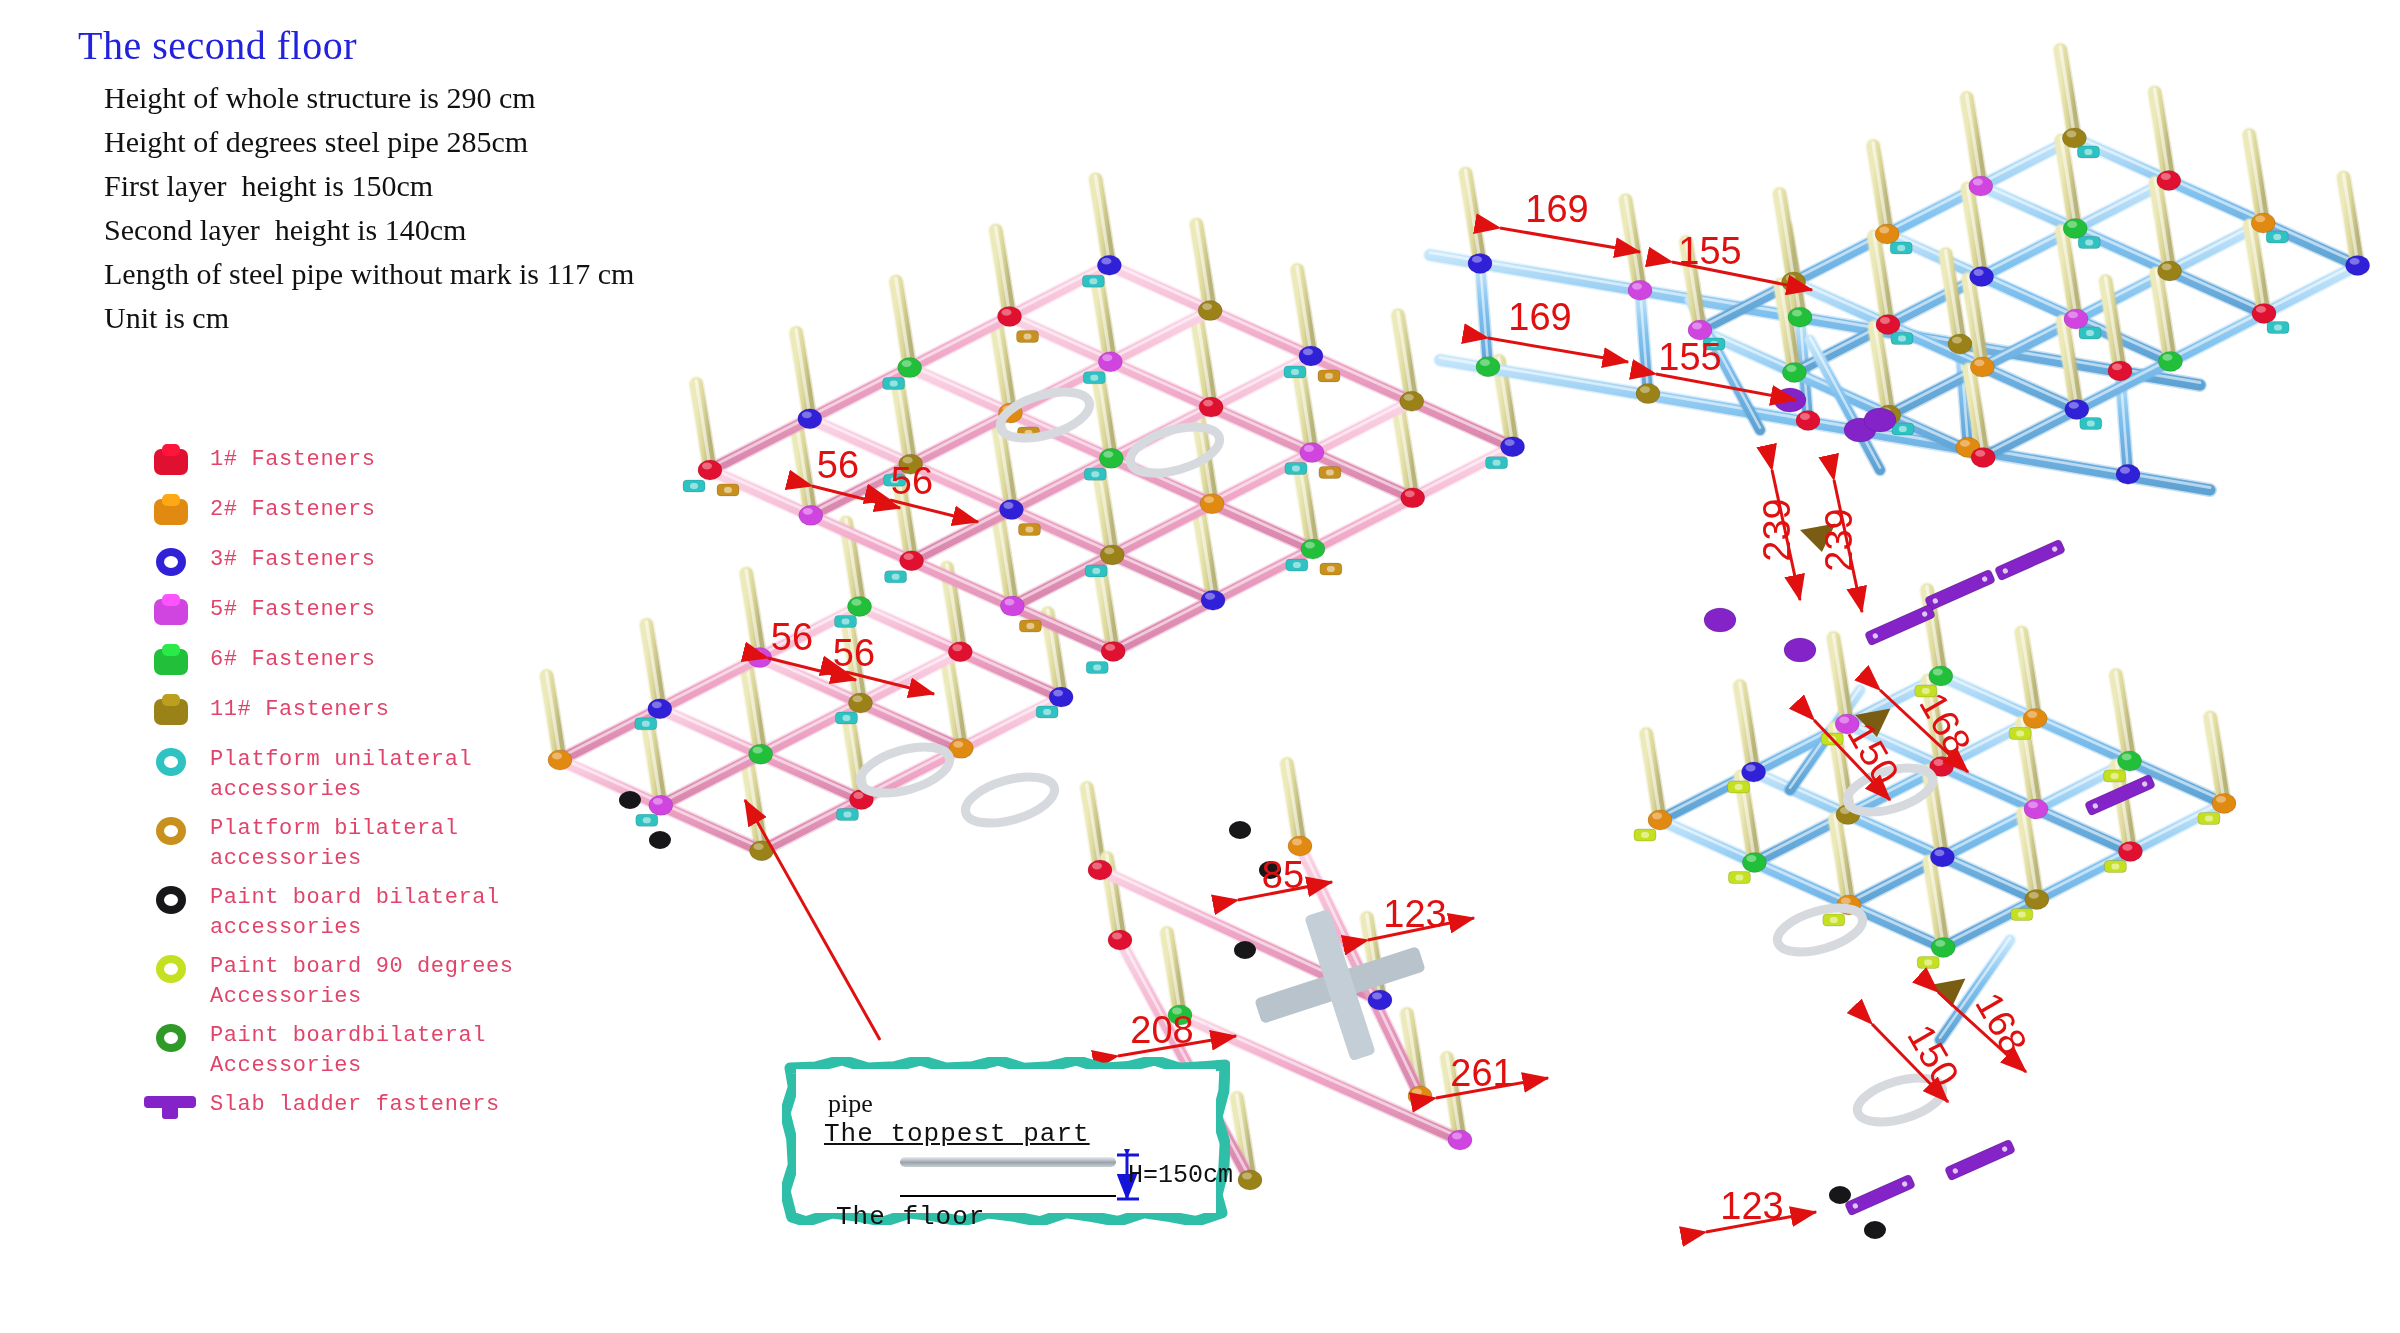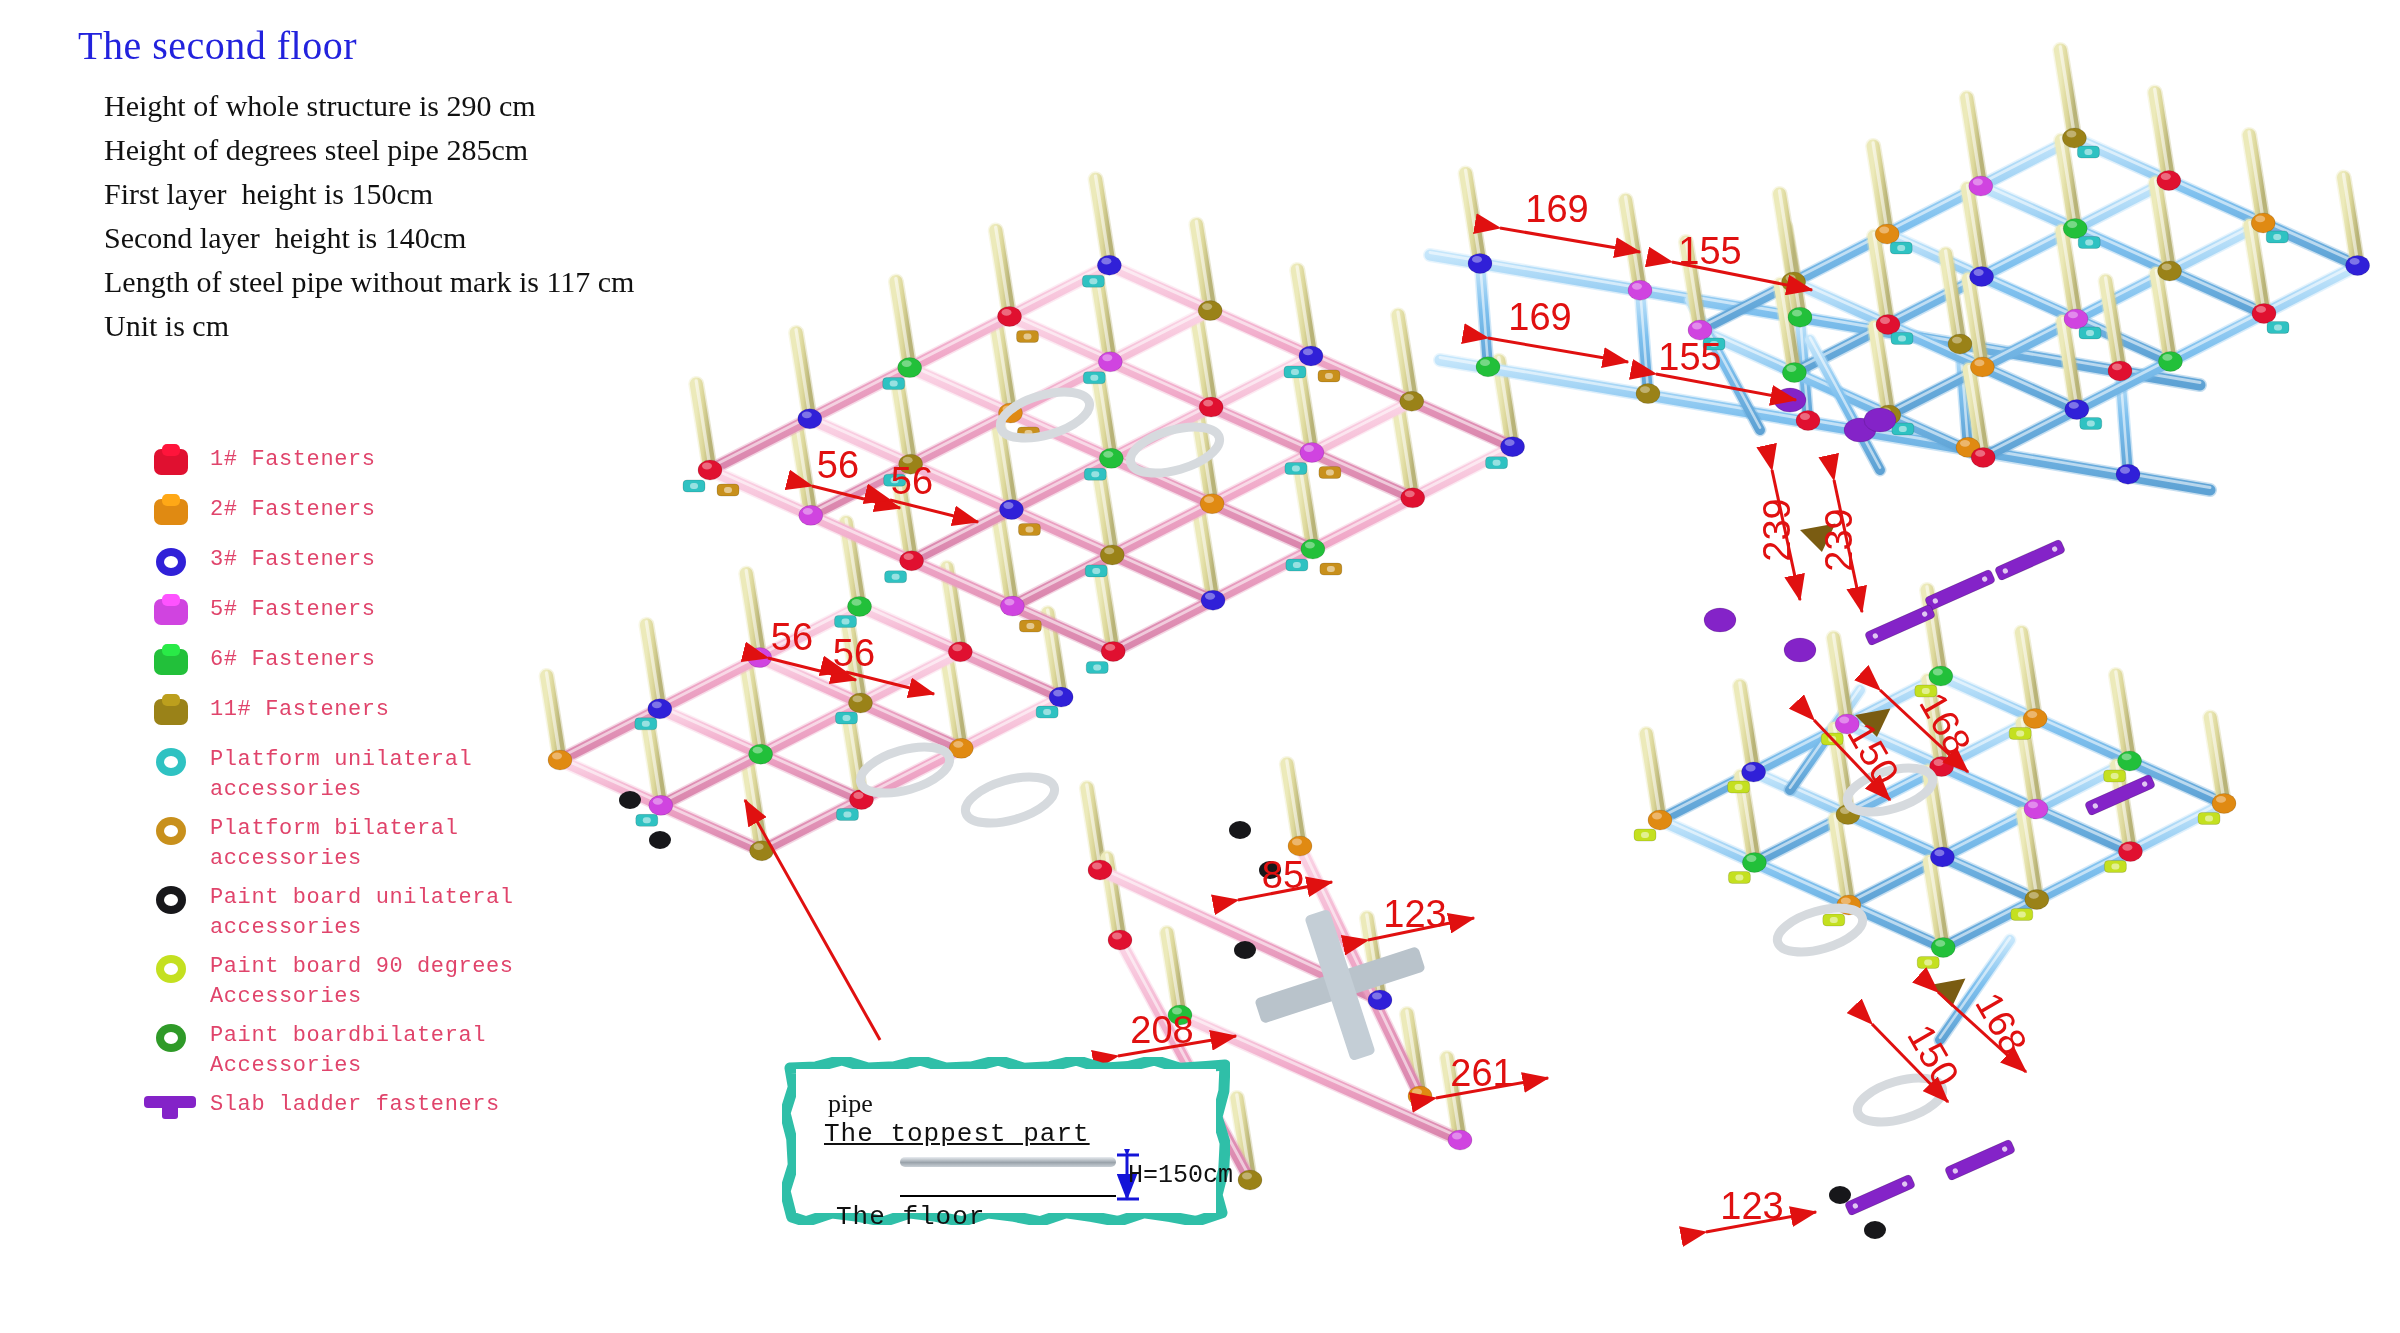--- a/index.html
+++ b/index.html
@@ -3,21 +3,21 @@
 <meta charset="utf-8">
 <style>
   html,body{margin:0;padding:0;background:#ffffff;}
   body{width:2400px;height:1333px;position:relative;overflow:hidden;
        font-family:"Liberation Serif",serif;}
   #stage{position:absolute;left:0;top:0;width:2400px;height:1333px;}
 
   
   #title{position:absolute;left:78px;top:22px;font-size:40px;color:#2222dd;
          font-family:"Liberation Serif",serif;letter-spacing:.5px;}
-  #notes{position:absolute;left:104px;top:84px;width:700px;}
+  #notes{position:absolute;left:104px;top:76px;width:700px;}
   #notes .note{font-size:30px;color:#111;line-height:44px;white-space:pre;
                font-family:"Liberation Serif",serif;}
 
   
   #legend{position:absolute;left:140px;top:440px;width:560px;}
   .leg-row{display:flex;align-items:flex-start;margin-bottom:4px;min-height:46px;}
   .leg-ico{width:70px;flex:0 0 70px;height:44px;position:relative;}
   .leg-txt{font-family:"Liberation Mono",monospace;font-size:22px;color:#e0446b;
            line-height:30px;letter-spacing:.6px;padding-top:5px;}
   .leg-txt .l2{display:block;}
@@ -114,21 +114,21 @@
       <div class="leg-row">
         <div class="leg-ico">
           <div class="g ring" style="background: rgb(200, 144, 28);"></div>
         </div>
         <div class="leg-txt"><span>Platform bilateral</span><span class="l2">accessories</span></div>
       </div>
       <div class="leg-row">
         <div class="leg-ico">
           <div class="g ring" style="background: rgb(23, 23, 26);"></div>
         </div>
-        <div class="leg-txt"><span>Paint board unilateral</span><span class="l2">accessories</span></div>
+        <div class="leg-txt"><span>Paint board bilateral</span><span class="l2">accessories</span></div>
       </div>
       <div class="leg-row">
         <div class="leg-ico">
           <div class="g ring" style="background: rgb(196, 224, 32);"></div>
         </div>
         <div class="leg-txt"><span>Paint board 90 degrees</span><span class="l2">Accessories</span></div>
       </div>
       <div class="leg-row">
         <div class="leg-ico">
           <div class="g ring" style="background: rgb(47, 154, 40);"></div>

